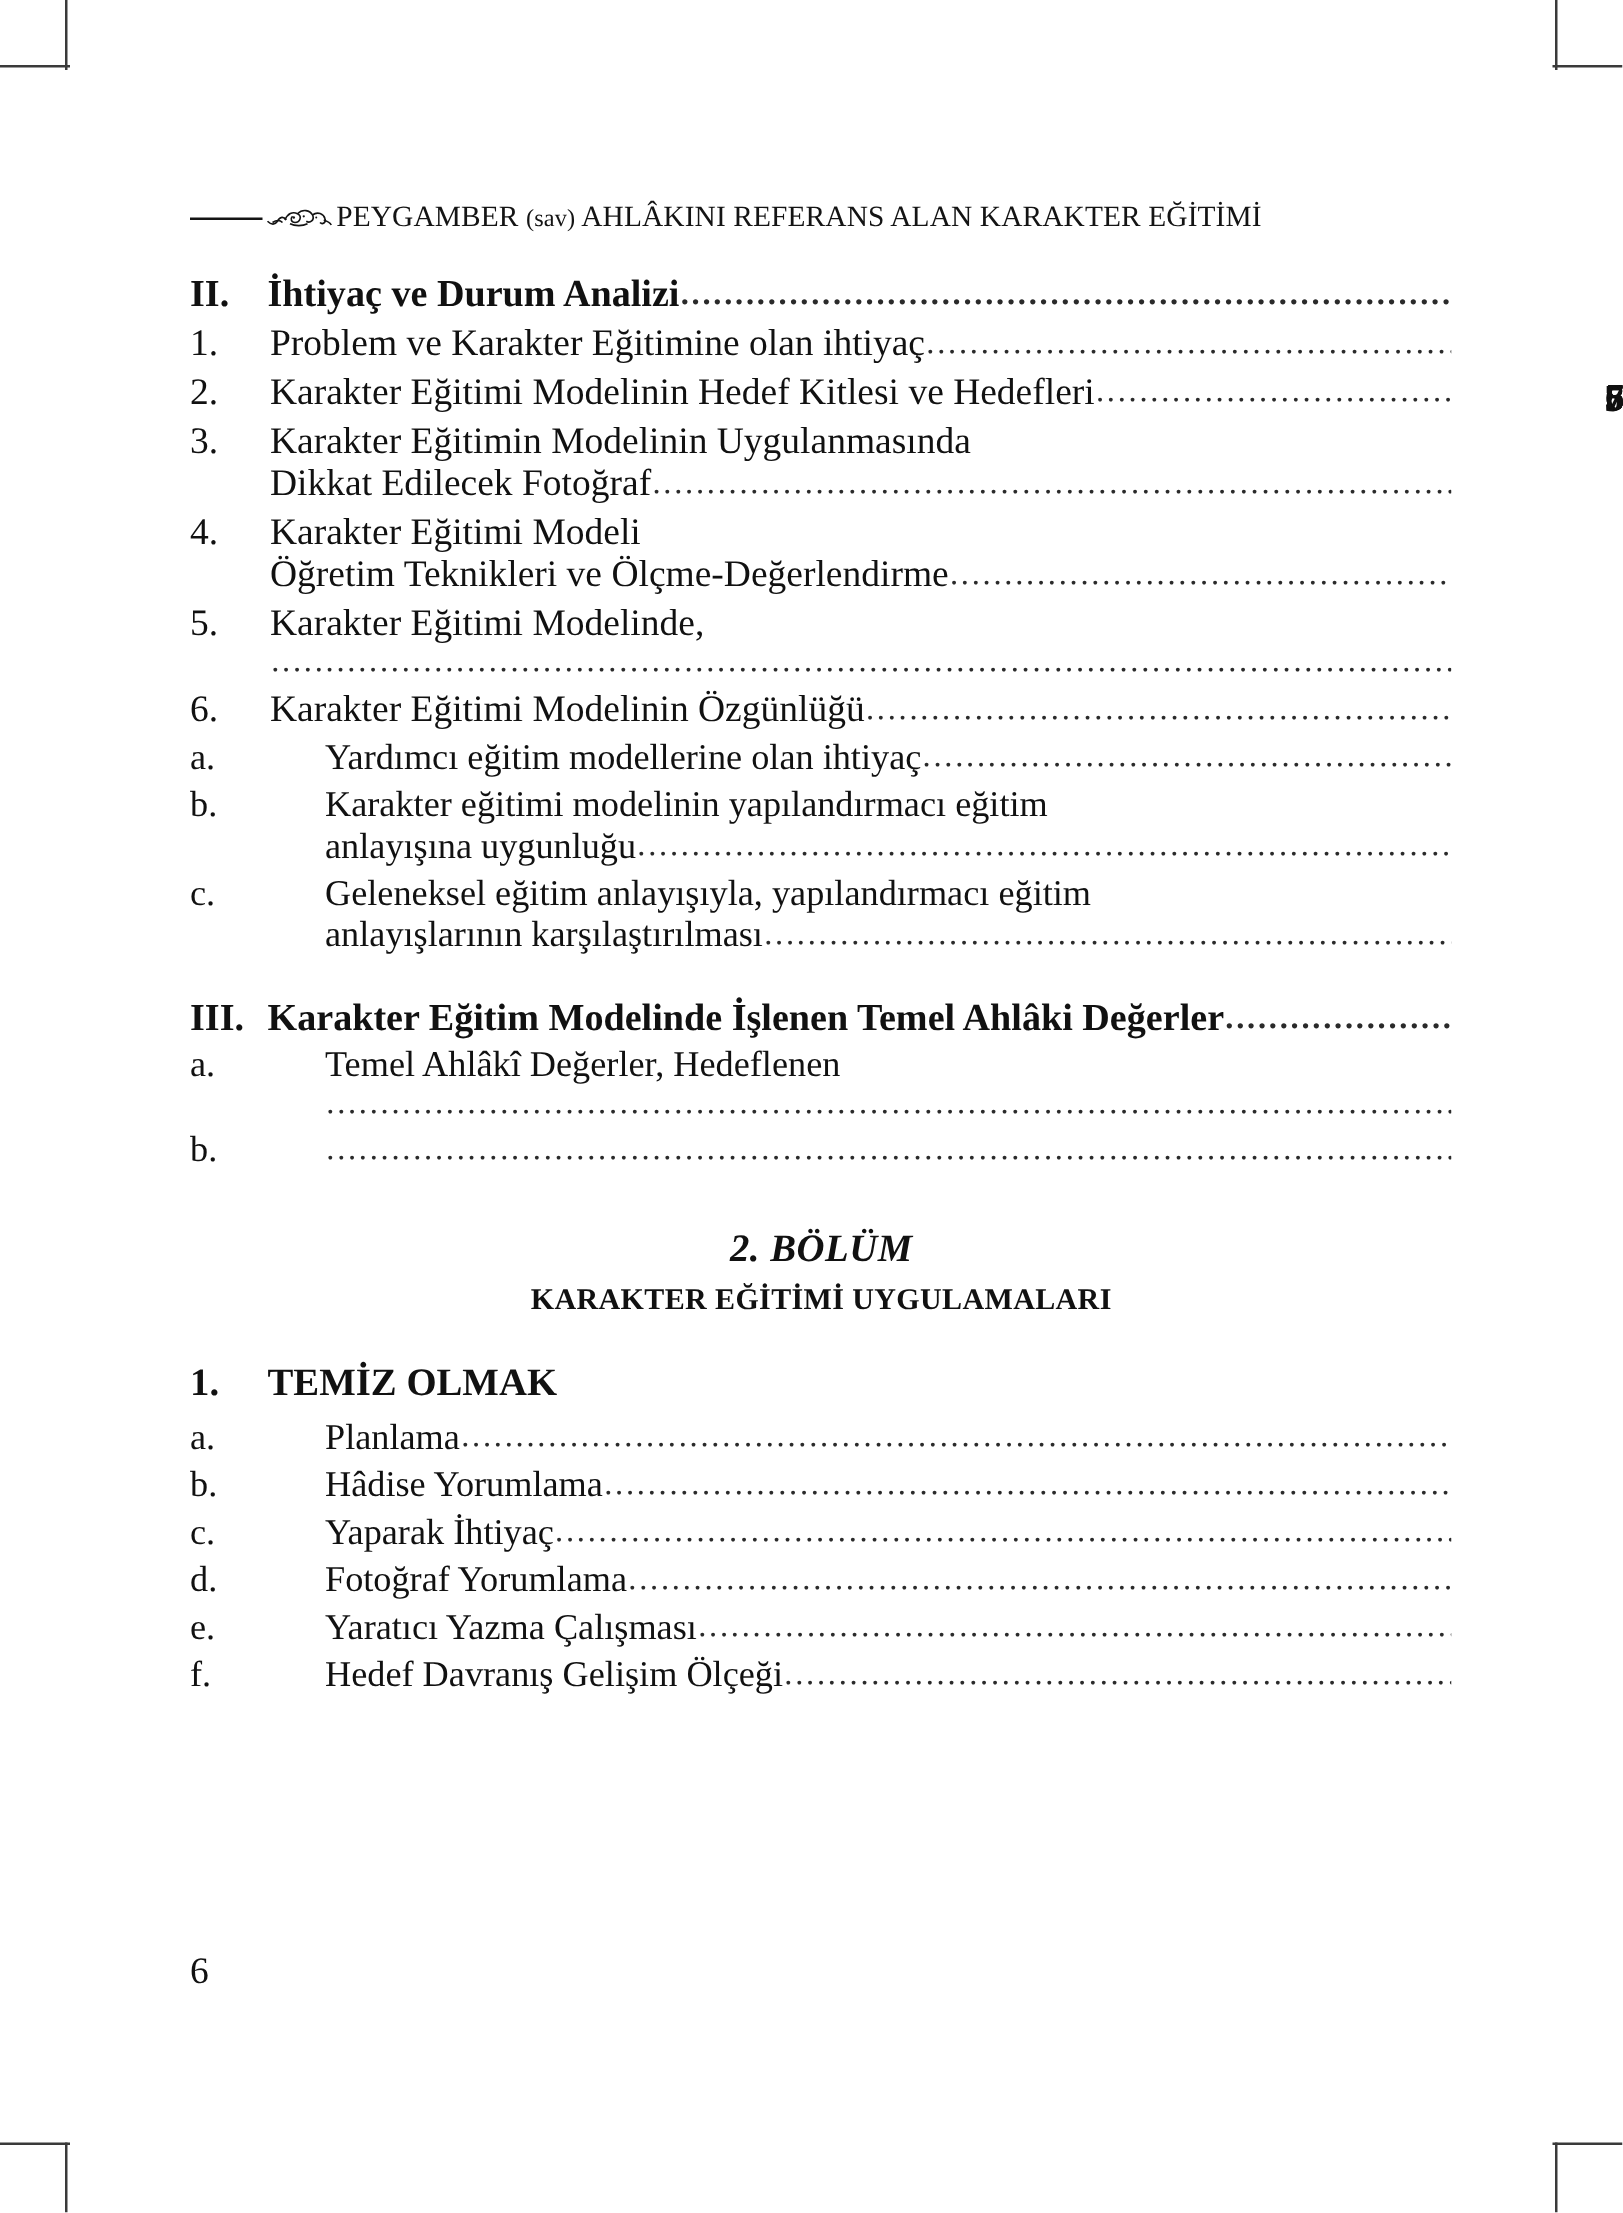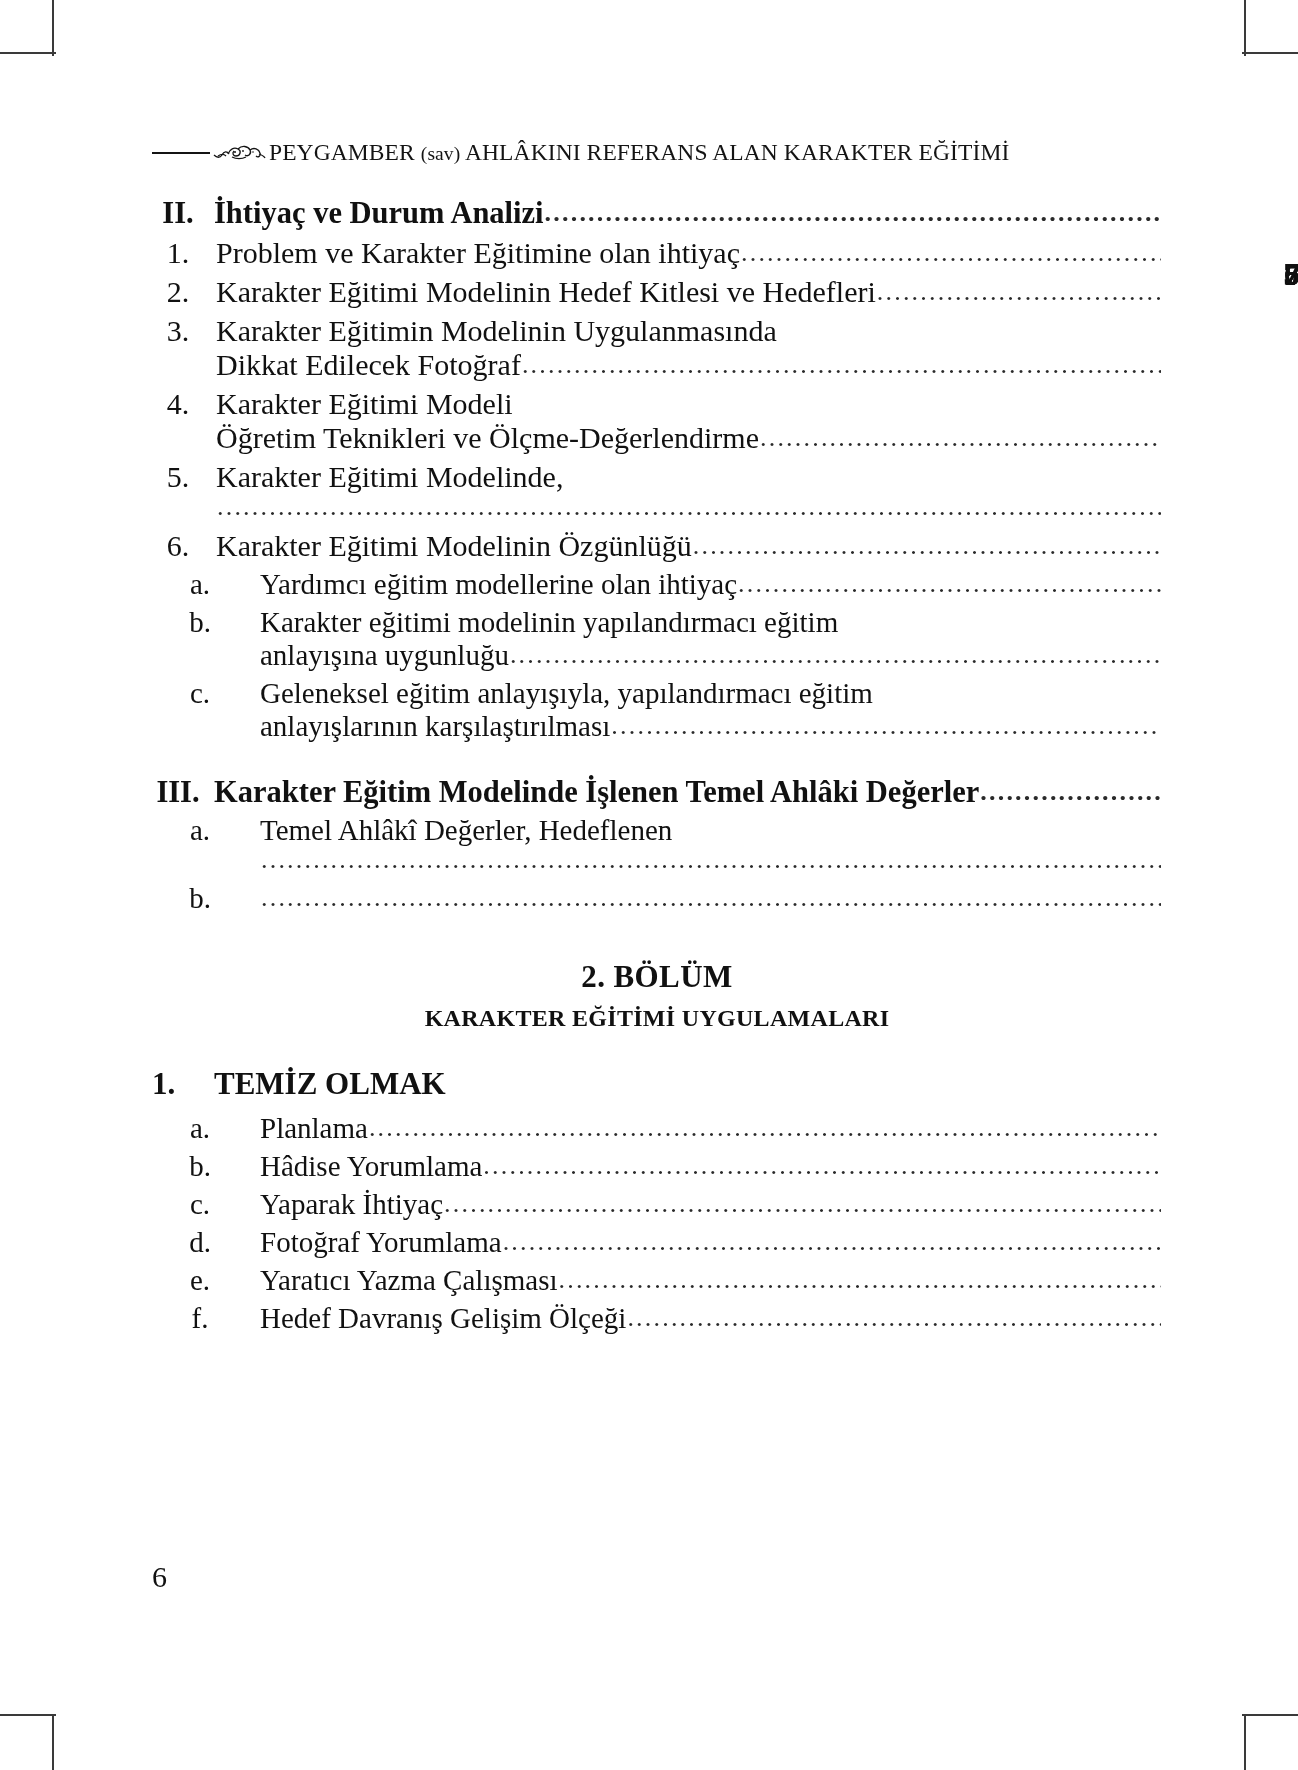--- a/index.html
+++ b/index.html
@@ -30,21 +30,21 @@
   .cm-tr-h { left: 1242px; top: 52px; }
   .cm-bl-v { left: 52px;  top: 1714px; }
   .cm-bl-h { left: 0px;   top: 1714px; }
   .cm-br-v { left: 1244px; top: 1714px; }
   .cm-br-h { left: 1242px; top: 1714px; }
 
   
   .page {
     position: absolute;
     left: 152px;
-    top: 130px;
+    top: 152px;
     width: 1010px;
   }
 
   
   .running-header {
     display: flex;
     align-items: center;
     gap: 0px;
     height: 44px;
     white-space: nowrap;
@@ -81,21 +81,21 @@
   }
   .toc-row {
     display: flex;
     align-items: baseline;
     font-size: 30px;
     line-height: 1.0;
     margin-bottom: 10px;
   }
   .toc-row .num {
     flex: 0 0 auto;
-    text-align: center;
+    text-align: left;
     white-space: nowrap;
   }
   .toc-row .label {
     flex: 0 1 auto;
     white-space: nowrap;
   }
   .toc-row .leader {
     flex: 1 1 auto;
     min-width: 6px;
     overflow: hidden;
@@ -140,20 +140,21 @@
   .toc-row.tight { margin-bottom: 4px; }
 
   
   .chapter {
     text-align: center;
     margin-top: 46px;
     margin-bottom: 10px;
   }
   .chapter-sub {
     font-weight: bold;
+    font-style: italic;
     font-size: 31px;
     letter-spacing: 0.4px;
     margin-bottom: 10px;
   }
   .chapter-title {
     font-weight: bold;
     font-size: 24px;
     letter-spacing: 0.3px;
   }
 

